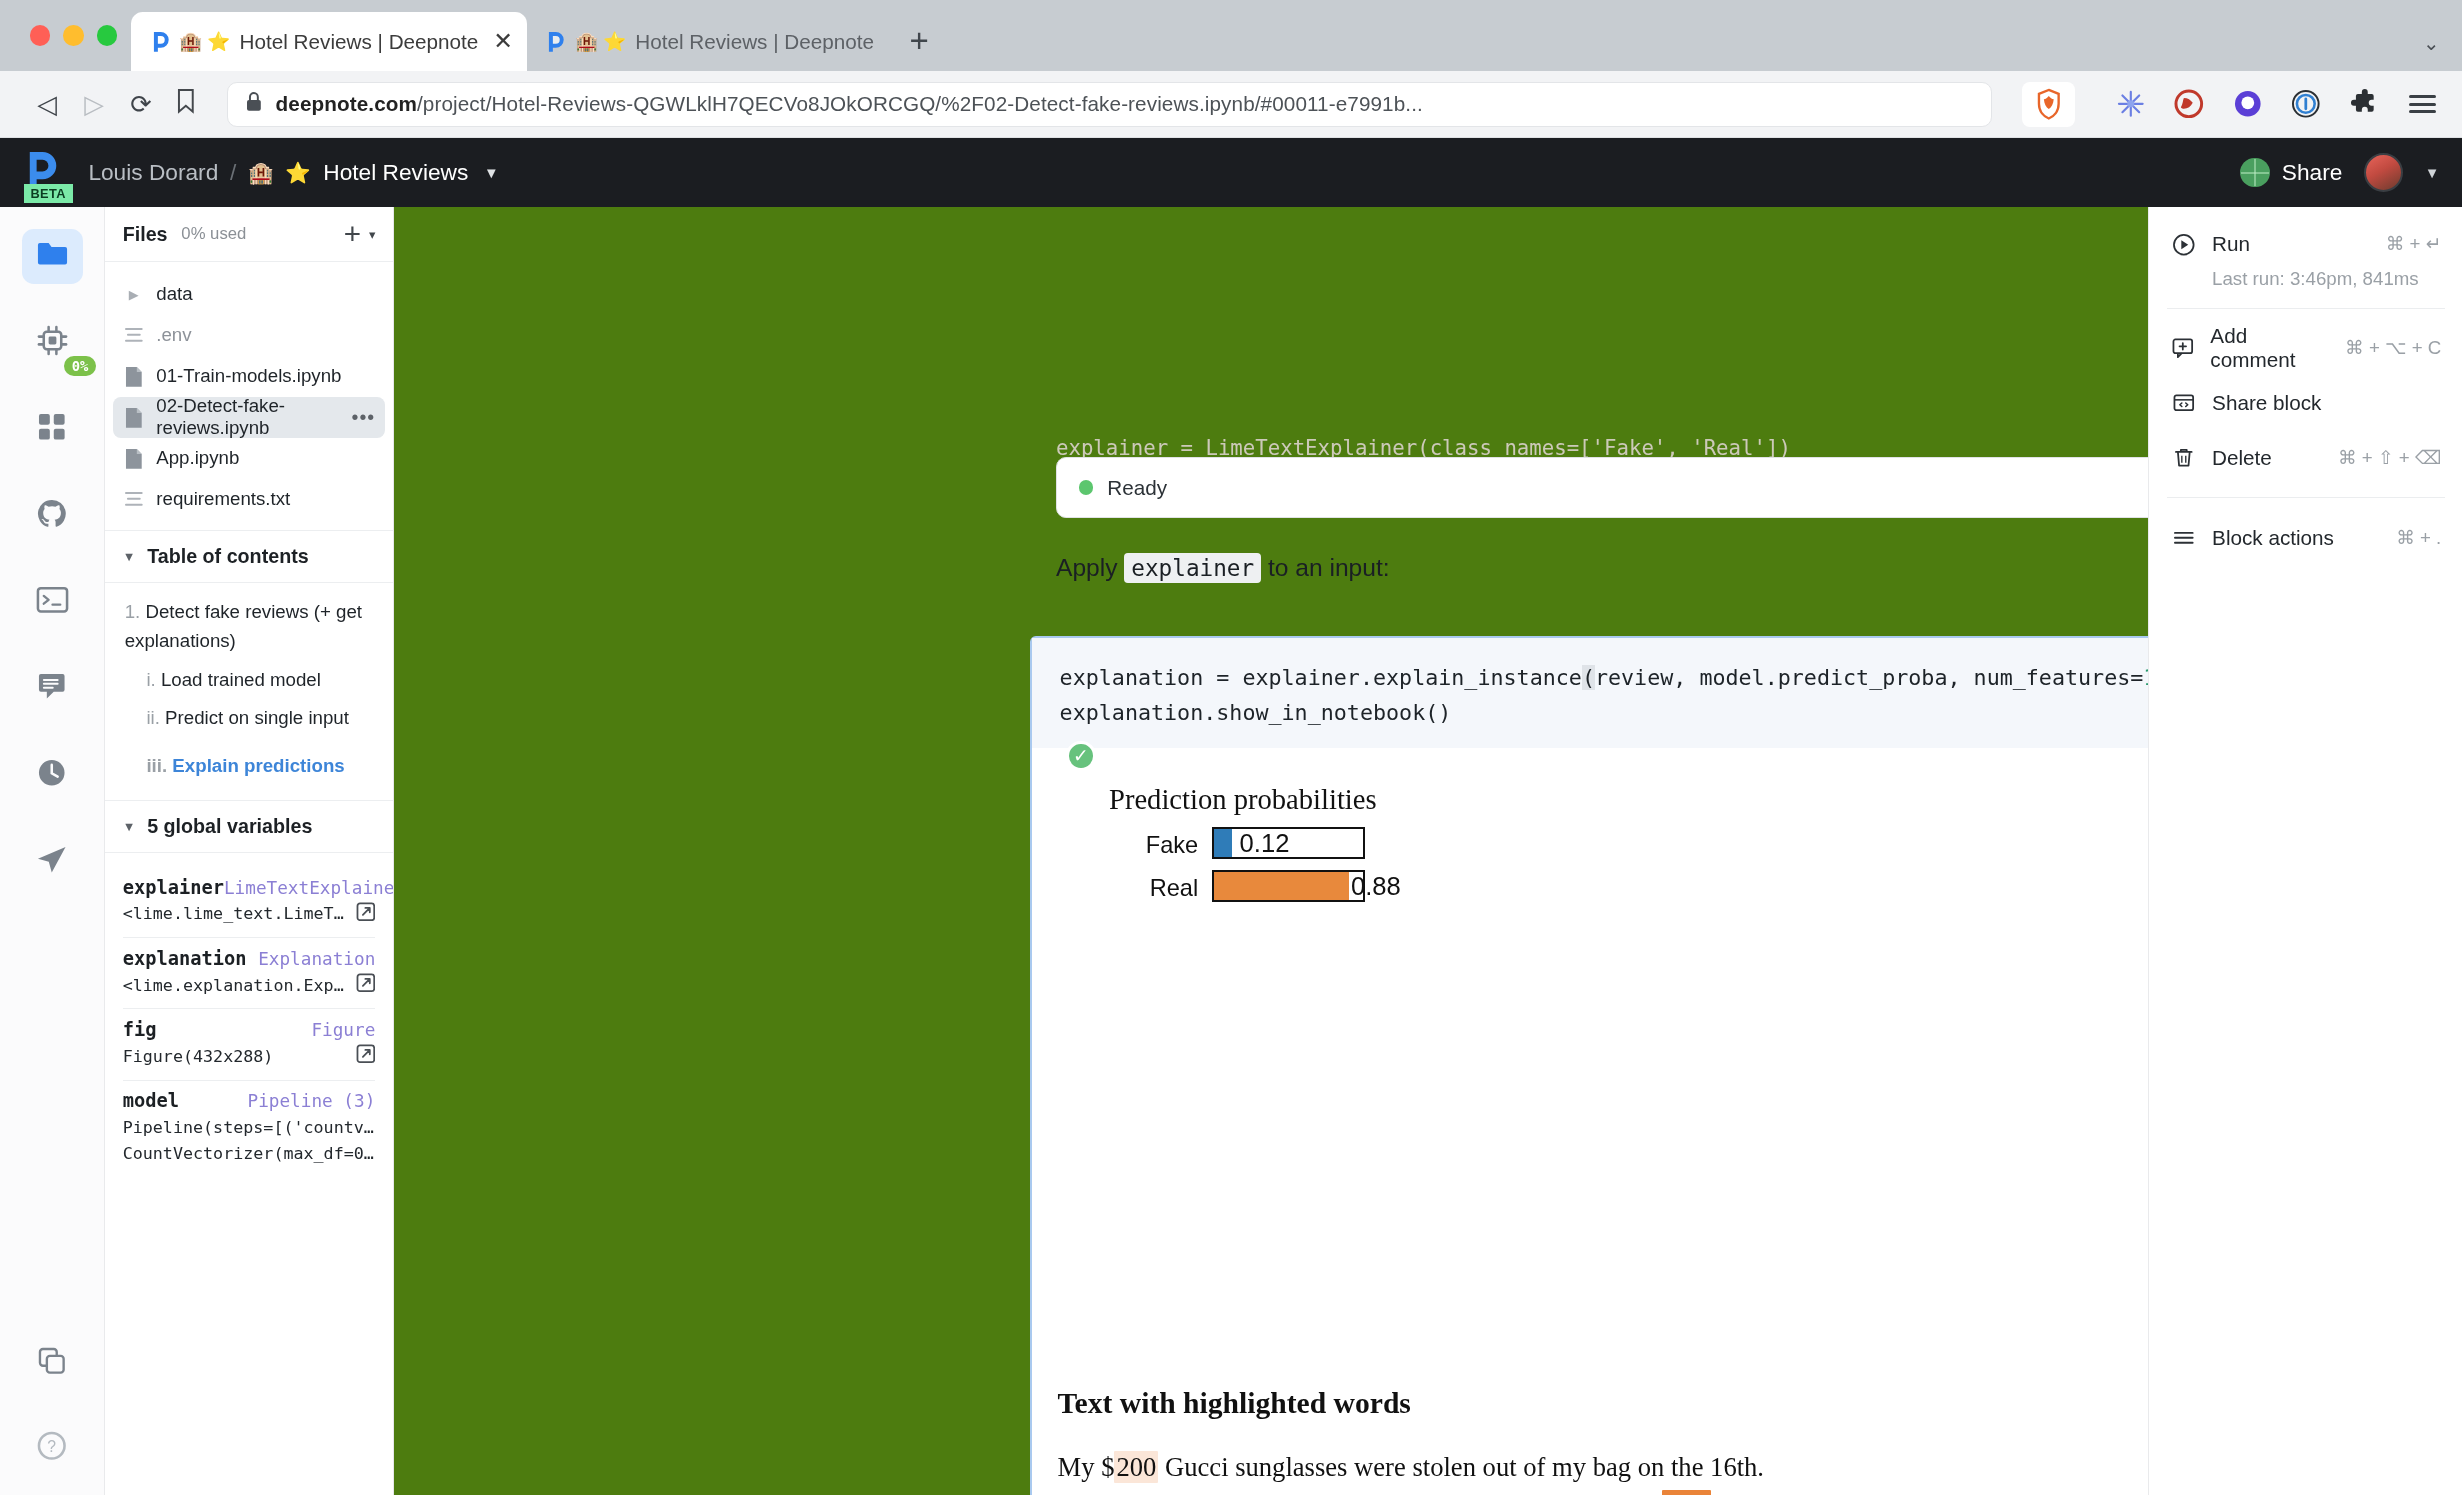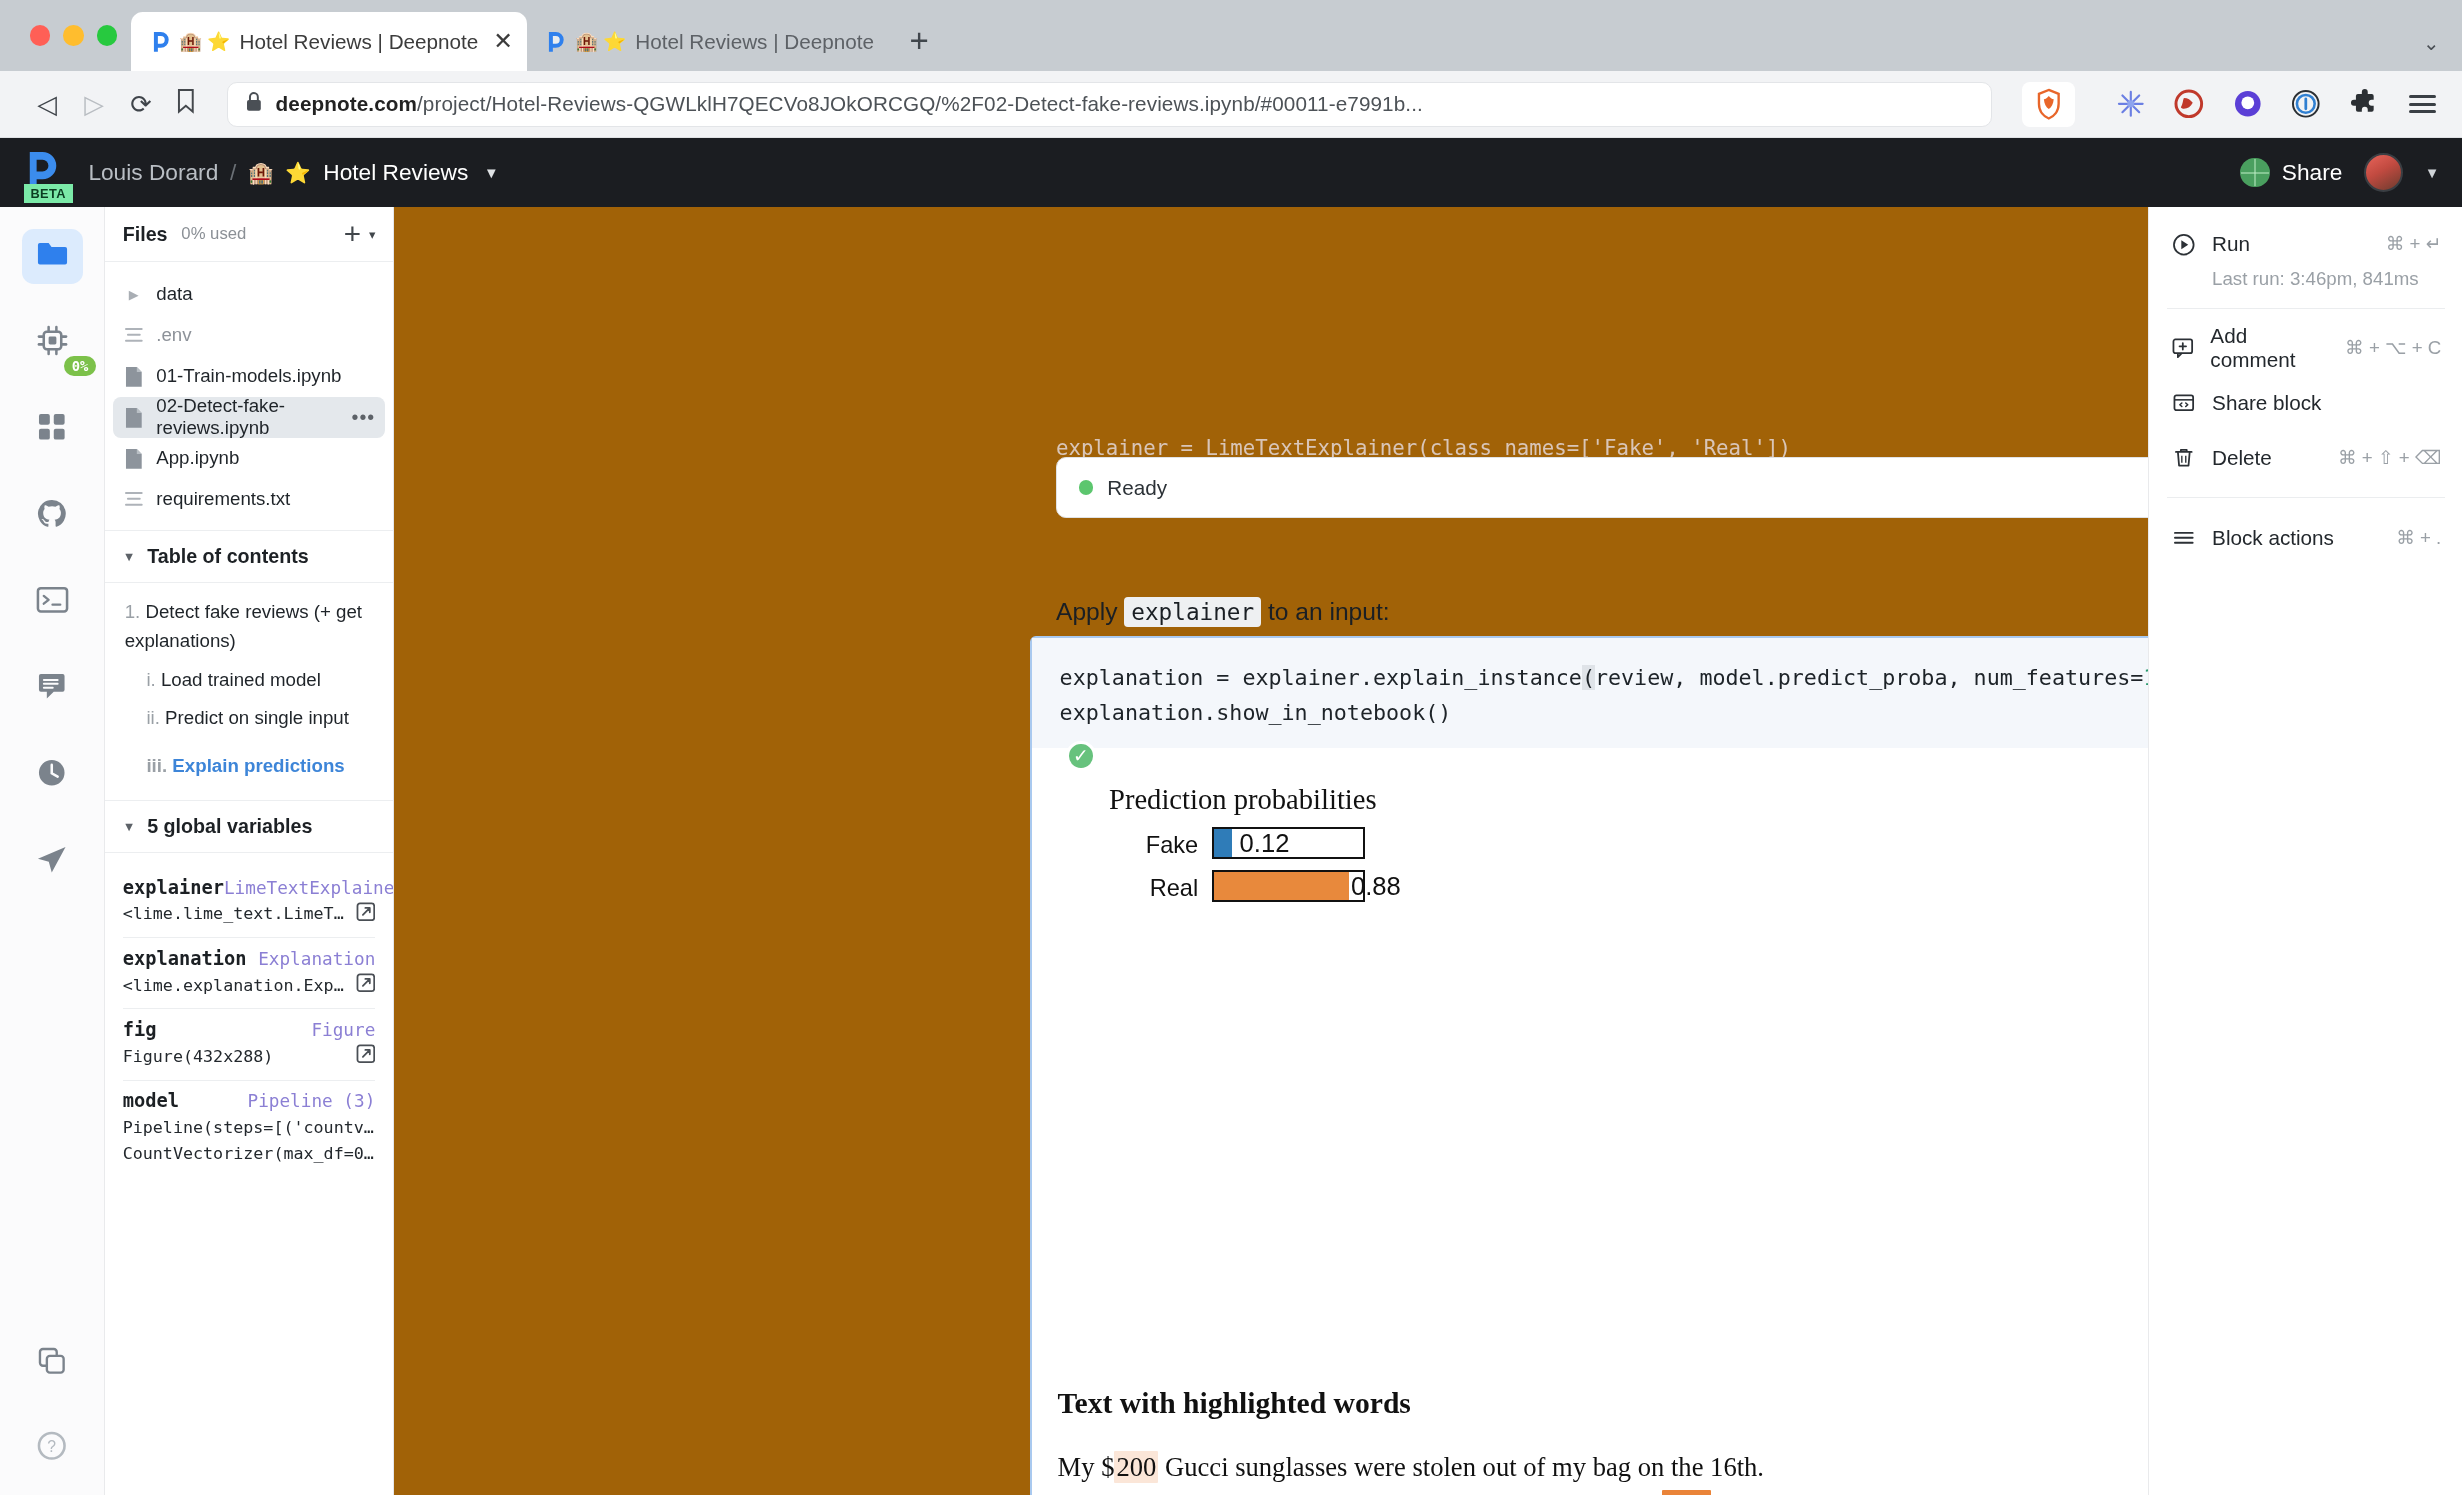--- a/index.html
+++ b/index.html
@@ -161,37 +161,37 @@
   .var-name { font-family:"DejaVu Sans Mono", monospace; font-size: 18.7px; font-weight:700; color:#1c2024; }
   .var-type { margin-left:auto; font-family:"DejaVu Sans Mono", monospace; font-size: 17.7px; color:#8b7fd4;}
   .var-val {
     font-family:"DejaVu Sans Mono", monospace; font-size: 16.7px; color:#23282d;
     white-space: nowrap; overflow:hidden; text-overflow: ellipsis; display:flex; align-items:center; margin-top:3.9px;
   }
   .var-val span { overflow:hidden; text-overflow: ellipsis; white-space:nowrap;}
   .var-ext { margin-left:auto; padding-left:7.9px; color:#4a4f55; flex:0 0 auto; cursor:pointer;}
 
   
-  .notebook { flex: 1; position: relative; overflow: hidden; background: #a16207; }
+  .notebook { flex: 1; position: relative; overflow: hidden; background: #4d7c0f; }
   .nb-inner { padding: 0 0 0 0; position: relative; height: 100%; }
 
   .ghost-code {
     position:absolute; left: 662px; top: 229px; font-family:"DejaVu Sans Mono", monospace;
     font-size: 20.7px; color:#e3d7d7; white-space:nowrap; opacity:.85;
   }
 
   .statusbar {
     position:absolute; left: 662px; top: 250px; width: 1103px; height: 61px;
     background:#fff; border: 1px solid #e0e2e5; border-radius: 9.9px;
     display:flex; align-items:center; gap: 13.8px; padding: 0 21.7px; font-size: 20.7px; color:#2c3237;
   }
   .status-dot { width: 14.8px; height: 14.8px; border-radius: 50%; background:#5cc66e; }
 
   .md-line {
-    position:absolute; left: 662px; font-size: 24.6px; color:#1a1f24; font-family: "Liberation Sans", sans-serif; margin-top: 44px;
+    position:absolute; left: 662px; font-size: 24.6px; color:#1a1f24; font-family: "Liberation Sans", sans-serif;
   }
   .md-line code {
     font-family:"DejaVu Sans Mono", monospace; background:#eef0f2; border-radius:3.9px;
     padding: 2px 6.9px; font-size: 22.7px;
   }
 
   .cell {
     position:absolute; left: 636px; top: 429px; width: 1501px; height: 963px;
     border: 2px solid #a9c9ef; border-radius: 5.9px; background: #fff;
   }

